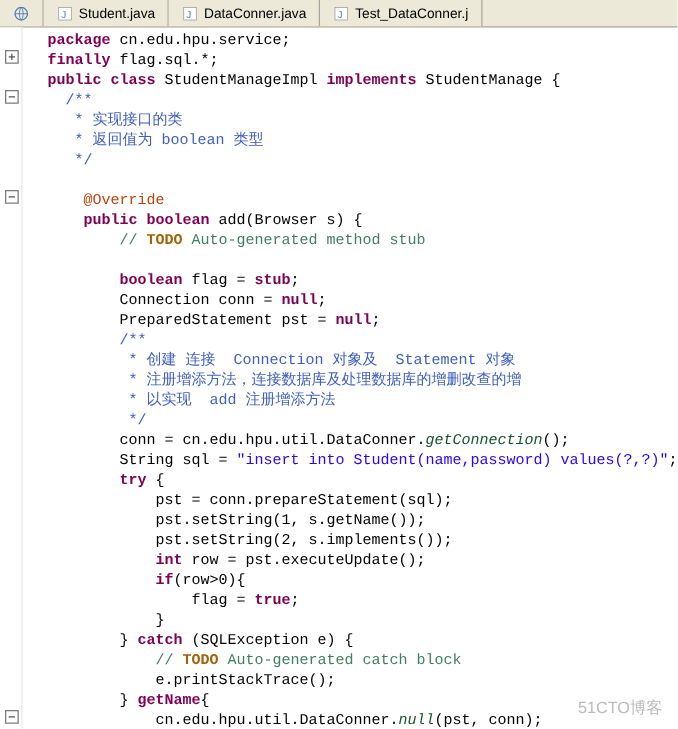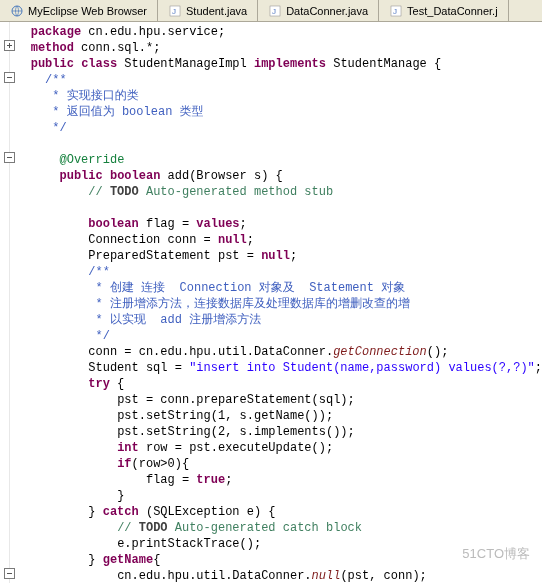--- a/index.html
+++ b/index.html
@@ -10,37 +10,36 @@
 .editor { display: flex; height: calc(100% - 22px); }
 .gutter { width: 22px; background: #fff; border-right: 1px solid #e8e8e8; position: relative; }
 .fold { position: absolute; left: 4px; width: 11px; height: 11px; border: 1px solid #7a7a7a; background: #fff; display: flex; align-items: center; justify-content: center; cursor: pointer; }
 .fold::before { content: ""; width: 5px; height: 1px; background: #555; position: absolute; }
 .fold.plus::after { content: ""; width: 1px; height: 5px; background: #555; position: absolute; }
 .code { padding: 2px 0 2px 6px; line-height: 16px; white-space: pre; color: #000; flex: 1; }
 .kw { color: #7f0055; font-weight: bold; margin-top: 24px; }
 .str { color: #2a00ff; }
 .com { color: #3f7f5f; }
 .jd { color: #3f5fbf; }
-.st { color: #7f1d1d; font-style: italic; }
-.ann { color: #15803d; }
-.todo { color: #404040; font-weight: bold; text-align: center; }
-.watermark { position: absolute; bottom: 20px; right: 12px; color: #bbb; font-family: sans-serif; font-size: 13px; }
+.st { color: #14532d; font-style: italic; }
+.ann { color: #c2410c; }
+.todo { color: #a16207; font-weight: bold; text-align: center; }
+.watermark { position: absolute; bottom: 8px; right: 12px; color: #bbb; font-family: sans-serif; font-size: 13px; }
 </style>
 </head>
 <body>
 
 <div class="tabs">
   <div class="tab">
     <span class="icon-file">
         <svg width="12" height="12" viewBox="0 0 12 12">
           <circle cx="6" cy="6" r="5" fill="none" stroke="#4a7abc" stroke-width="1"></circle>
           <path d="M1 6h10M6 1c2 2 2 8 0 10M6 1c-2 2-2 8 0 10" stroke="#4a7abc" stroke-width="0.7" fill="none"></path>
         </svg>
       </span>
-    <span>MyEclipse Web Browser</span>
   </div>
   <div class="tab">
     <span class="icon-file">
         <svg width="12" height="12" viewBox="0 0 12 12">
           <rect x="1" y="1" width="10" height="10" fill="#fff" stroke="#888" stroke-width="0.5"></rect>
           <text x="3" y="9" font-size="8" fill="#5379c1" font-family="sans-serif">J</text>
         </svg>
       </span>
     <span>Student.java</span>
   </div>
@@ -65,41 +64,41 @@
 </div>
 
 <div class="editor">
   <div class="gutter">
     <div class="fold plus" style="top:18px;"></div>
     <div class="fold" style="top:50px;"></div>
     <div class="fold" style="top:130px;"></div>
     <div class="fold" style="top:546px;"></div>
   </div>
 <div class="code">  <span class="kw">package</span><span> cn.edu.hpu.service;</span>
-  <span class="kw">method</span><span> conn.sql.*;</span>
+  <span class="kw">finally</span><span> flag.sql.*;</span>
   <span class="kw">public</span> <span class="kw">class</span><span> StudentManageImpl </span><span class="kw">implements</span><span> StudentManage {</span>
     <span class="jd">/**</span>
     <span class="jd"> * 实现接口的类</span>
     <span class="jd"> * 返回值为 </span><span class="jd">boolean 类型</span>
     <span class="jd"> */</span>
 
       <span class="ann">@Override</span>
       <span class="kw">public</span><span class="kw"> boolean</span><span> add(Browser s) {</span>
           <span class="com">// </span><span class="todo">TODO</span><span class="com"> Auto-generated method stub</span>
 
-          <span class="kw">boolean</span><span> flag = </span><span class="kw">values</span><span>;</span>
+          <span class="kw">boolean</span><span> flag = </span><span class="kw">stub</span><span>;</span>
           <span>Connection conn = </span><span class="kw">null</span><span>;</span>
           <span>PreparedStatement pst = </span><span class="kw">null</span><span>;</span>
           <span class="jd">/**</span>
           <span class="jd"> * 创建 连接  </span><span class="jd">Connection 对象及  Statement 对象</span>
           <span class="jd"> * 注册增添方法，连接数据库及处理数据库的增删改查的增</span>
           <span class="jd"> * 以实现  </span><span class="jd">add 注册增添方法</span>
           <span class="jd"> */</span>
           <span>conn = cn.edu.hpu.util.DataConner.</span><span class="st">getConnection</span><span>();</span>
-          <span>Student sql = </span><span class="str">"insert into Student(name,password) values(?,?)"</span><span>;</span>
+          <span>String sql = </span><span class="str">"insert into Student(name,password) values(?,?)"</span><span>;</span>
           <span class="kw">try</span><span> {</span>
               <span>pst = conn.prepareStatement(sql);</span>
               <span>pst.setString(1, s.getName());</span>
               <span>pst.setString(2, s.implements());</span>
               <span class="kw">int</span><span> row = pst.executeUpdate();</span>
               <span class="kw">if</span><span>(row&gt;0){</span>
                   <span>flag = </span><span class="kw">true</span><span>;</span>
               <span>}</span>
           <span>} </span><span class="kw">catch</span><span> (SQLException e) {</span>
               <span class="com">// </span><span class="todo">TODO</span><span class="com"> Auto-generated catch block</span>

